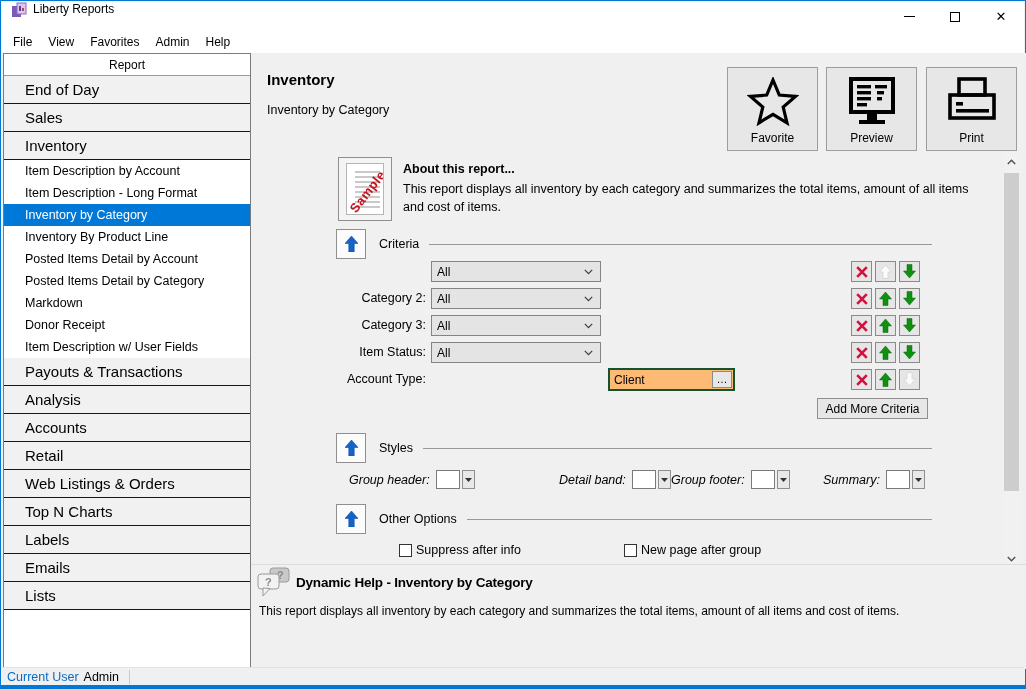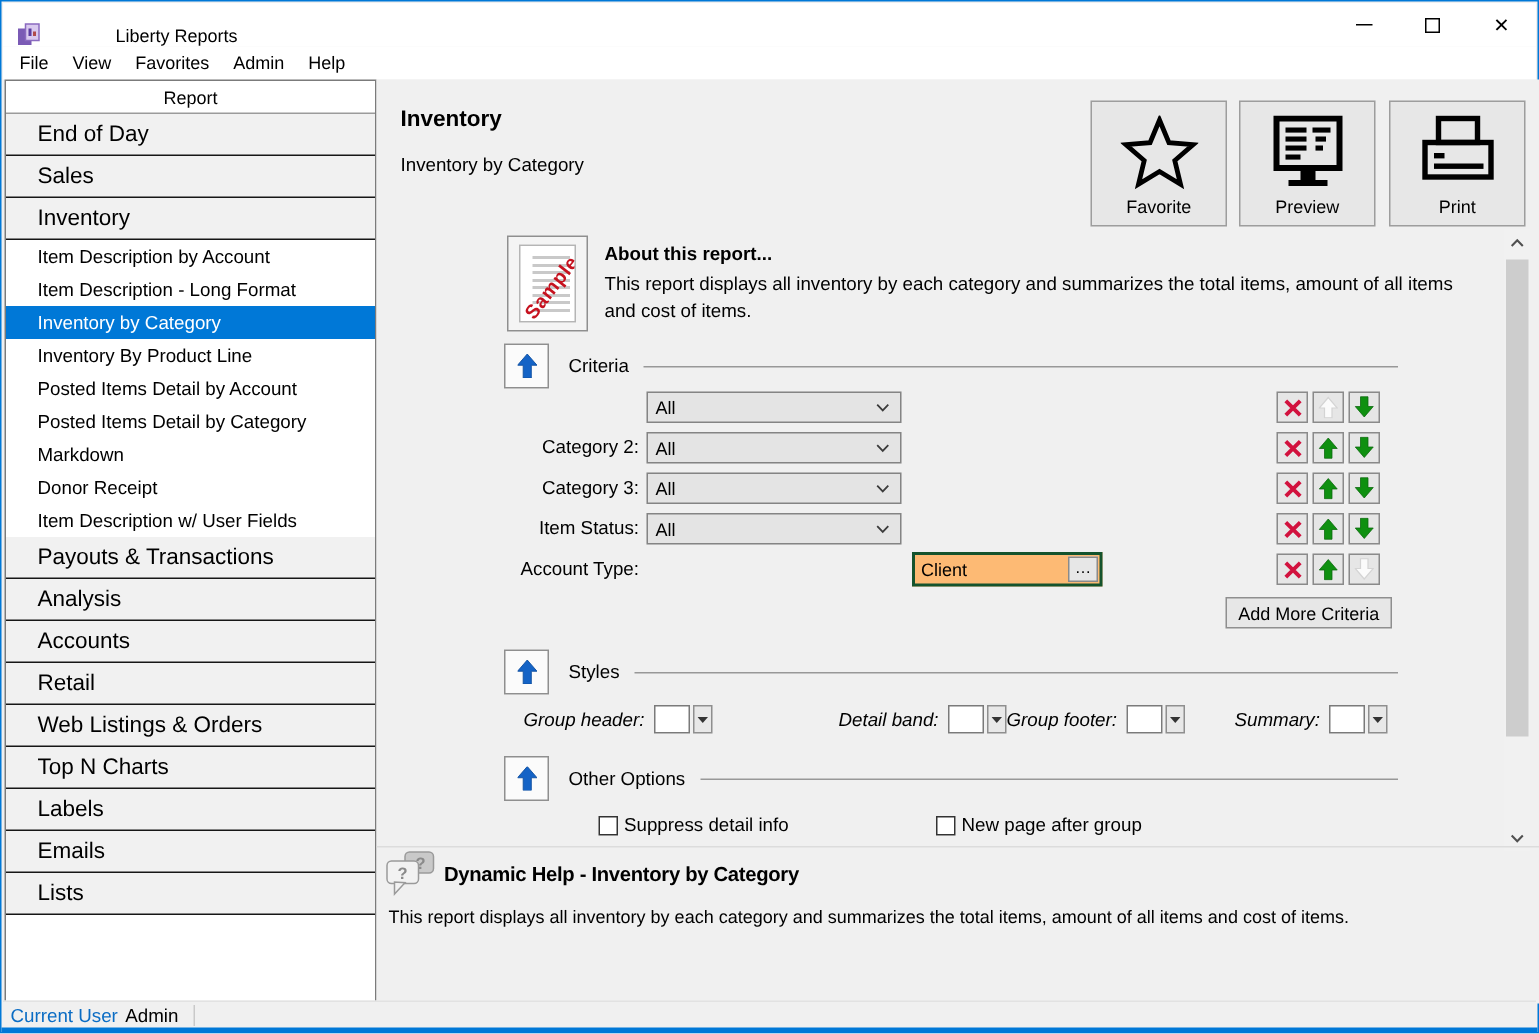--- a/index.html
+++ b/index.html
@@ -2,21 +2,21 @@
 <html><head>
 <meta charset="utf-8">
 <style>
   * { margin:0; padding:0; box-sizing:border-box; }
   html,body { width:1026px; height:689px; overflow:hidden; }
   body { font-family:"Liberation Sans", sans-serif; color:#000; background:#fff; position:relative; }
   .window { position:absolute; inset:0; border:1px solid #0078d7; background:#f0f0f0; }
   .bottom-edge { position:absolute; left:0; right:0; bottom:0; height:3px; background:#0078d7; }
 
   
-  .title-bar { position:absolute; left:1px; right:1px; top:1px; height:29px; background:#fff; display:flex; align-items:flex-end;gap:44px; }
+  .title-bar { position:absolute; left:1px; right:1px; top:1px; height:29px; background:#fff; display:flex; align-items:flex-start; }
   .app-icon { margin:0 6px 0 9px; display:flex; }
   .title-text { font-size:12px; }
   .win-controls { margin-left:auto; display:flex; height:100%; }
   .wc { width:46px; height:100%; display:flex; align-items:center; justify-content:center; cursor:default; }
   .wc-min { width:11px; height:1px; background:#000; display:block; }
   .wc-max { width:10px; height:10px; border:1px solid #000; display:block; }
   .wc-close { font-size:13px; line-height:1; }
 
   
   .menu-bar { position:absolute; left:1px; right:1px; top:30px; height:22px; background:#fff; display:flex; align-items:center; padding-left:3px; }
@@ -412,21 +412,21 @@
         <svg width="13" height="16" viewBox="0 0 13 16">
             <path d="M6.5 0 L13 7.5 H9.2 V16 H3.8 V7.5 H0 Z" fill="#1463c6" stroke="#0e4f9f" stroke-width="0.6"></path>
           </svg>
       </div>
       <span class="section-label">Other Options</span>
       <span class="section-rule"></span>
     </div>
 
     <label class="check" style="left:148px">
       <span class="cb"></span>
-      <span>Suppress detail info</span>
+      <span>Suppress after info</span>
     </label>
     <label class="check" style="left:373px">
       <span class="cb"></span>
       <span>New page after group</span>
     </label>
 
     <div class="help-divider"></div>
     <span class="help-icon">
       <svg width="34" height="32" viewBox="0 0 34 32">
         <rect x="13" y="1" width="19" height="14" rx="3" fill="#c9c9c9" stroke="#9a9a9a"></rect>

